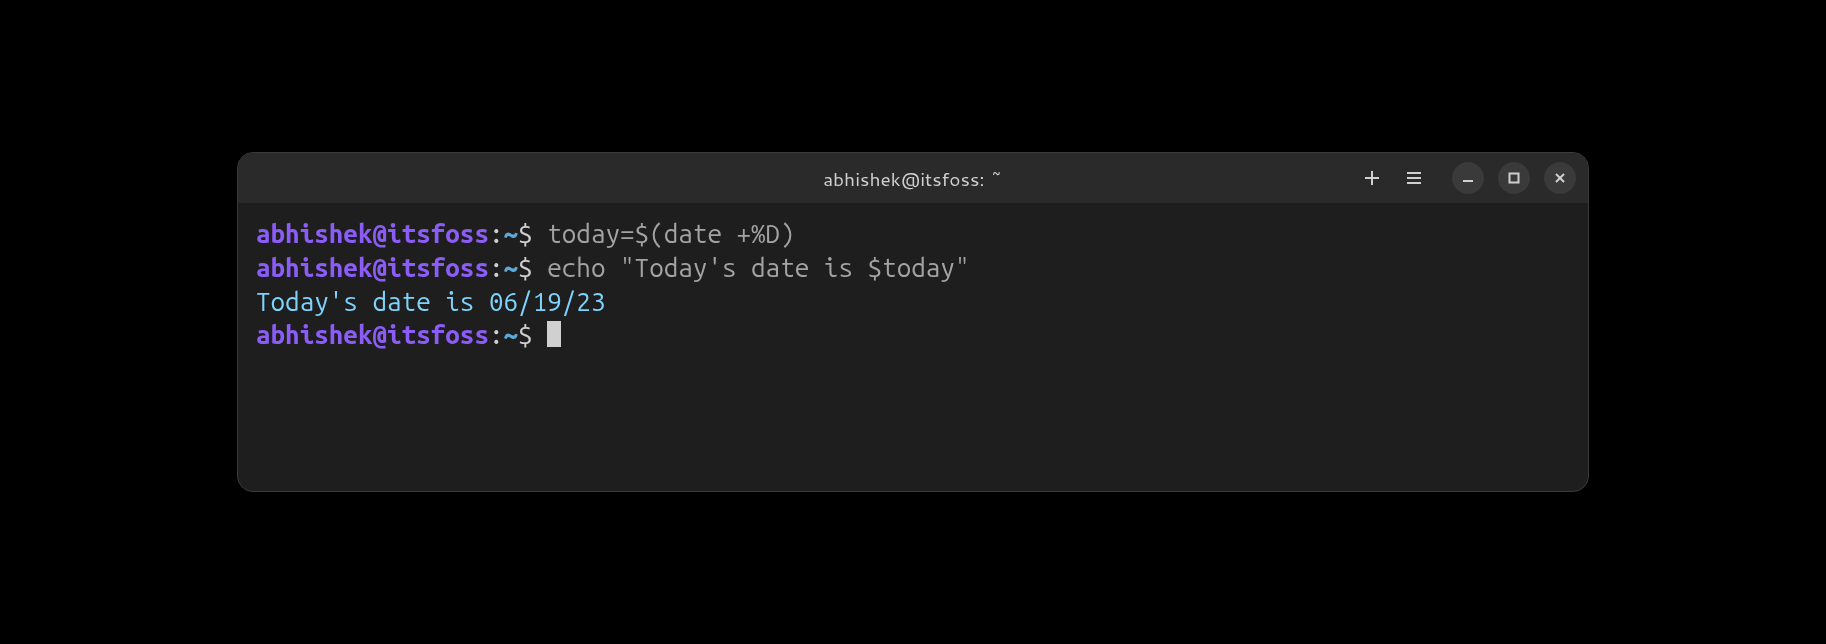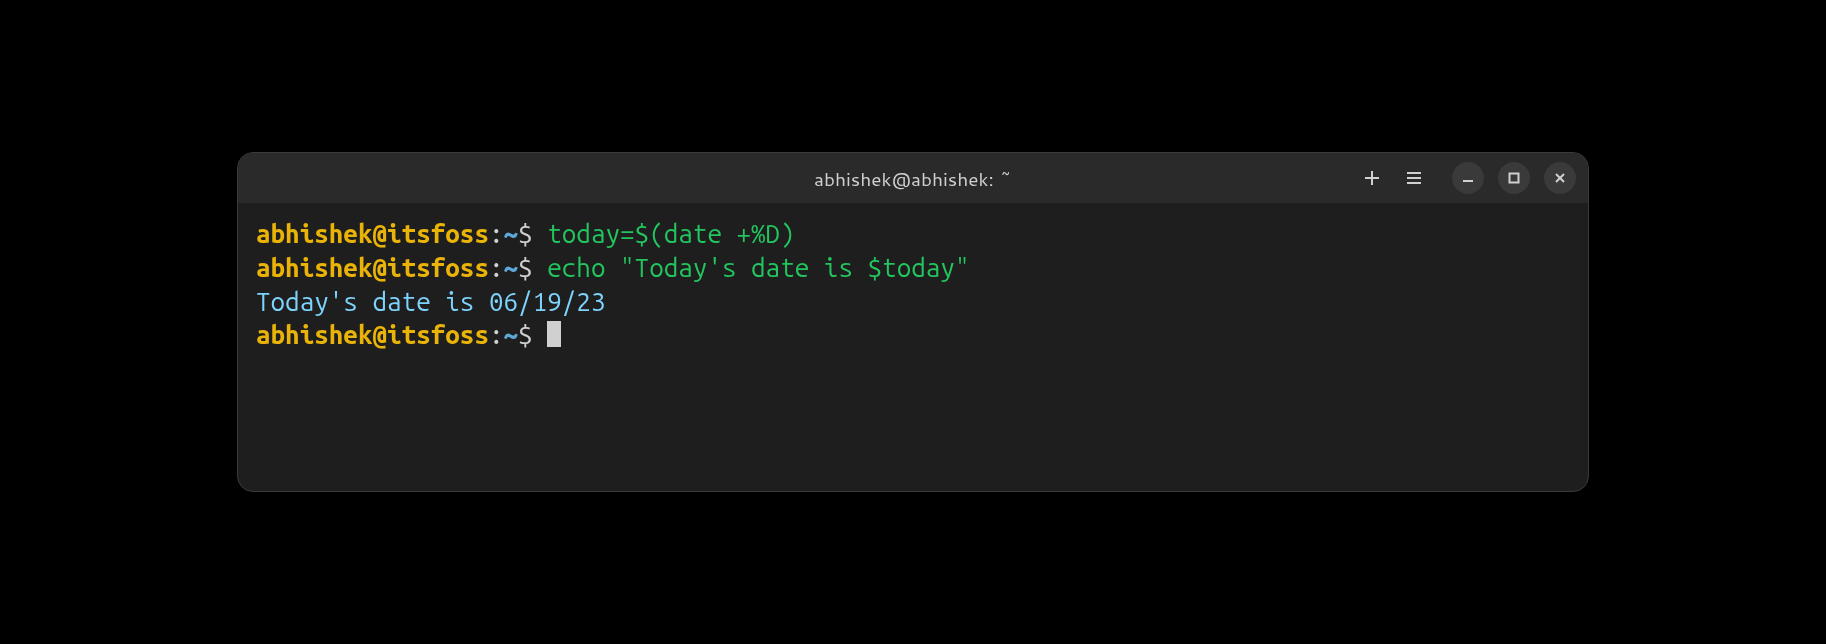--- a/index.html
+++ b/index.html
@@ -78,35 +78,35 @@
     .terminal-body {
       flex: 1;
       padding: 14px 18px;
       font-size: 26px;
       line-height: 1.3;
       color: #d0d0d0;
       white-space: pre;
       overflow: hidden;
     }
     .prompt-user {
-      color: #eab308;
+      color: #8b5cf6;
       font-weight: bold;
     }
     .prompt-colon {
       color: #d0d0d0;
     }
     .prompt-path {
       color: #5ea8d8;
       font-weight: bold;
     }
     .prompt-dollar {
       color: #d0d0d0;
     }
     .command {
-      color: #22c55e;
+      color: #a3a3a3;
     }
     .output {
       color: #7dd3fc;
     }
     .cursor-block {
       display: inline-block;
       width: 14px;
       height: 26px;
       background: #d0d0d0;
       vertical-align: text-bottom;
@@ -114,21 +114,21 @@
     }
     svg {
       display: block;
     }
   </style>
 </head>
 <body>
 
 <div class="terminal-window">
   <div class="titlebar">
-    <div class="titlebar-title">abhishek@abhishek: ~</div>
+    <div class="titlebar-title">abhishek@itsfoss: ~</div>
     <div class="titlebar-controls">
       <div class="titlebar-icon-btn">
         <span>
           <svg width="18" height="18" viewBox="0 0 18 18" fill="none" stroke="currentColor" stroke-width="2">
             <line x1="9" y1="2" x2="9" y2="16"></line>
             <line x1="2" y1="9" x2="16" y2="9"></line>
           </svg>
         </span>
       </div>
       <div class="titlebar-icon-btn">

